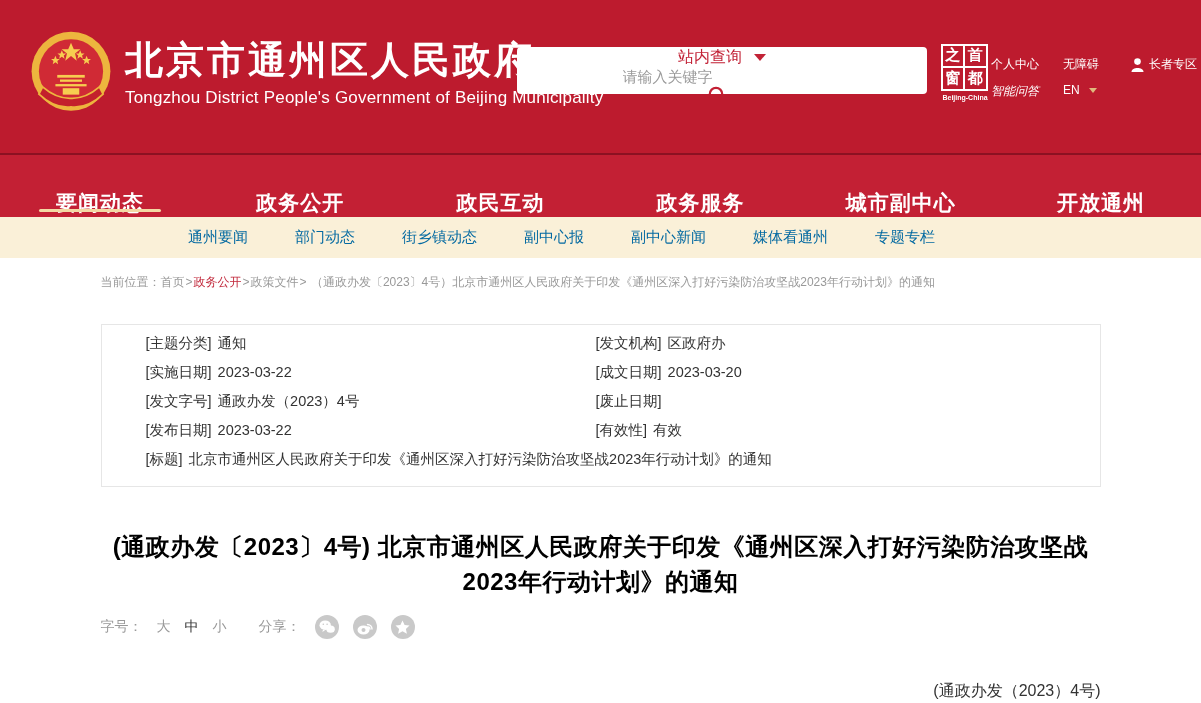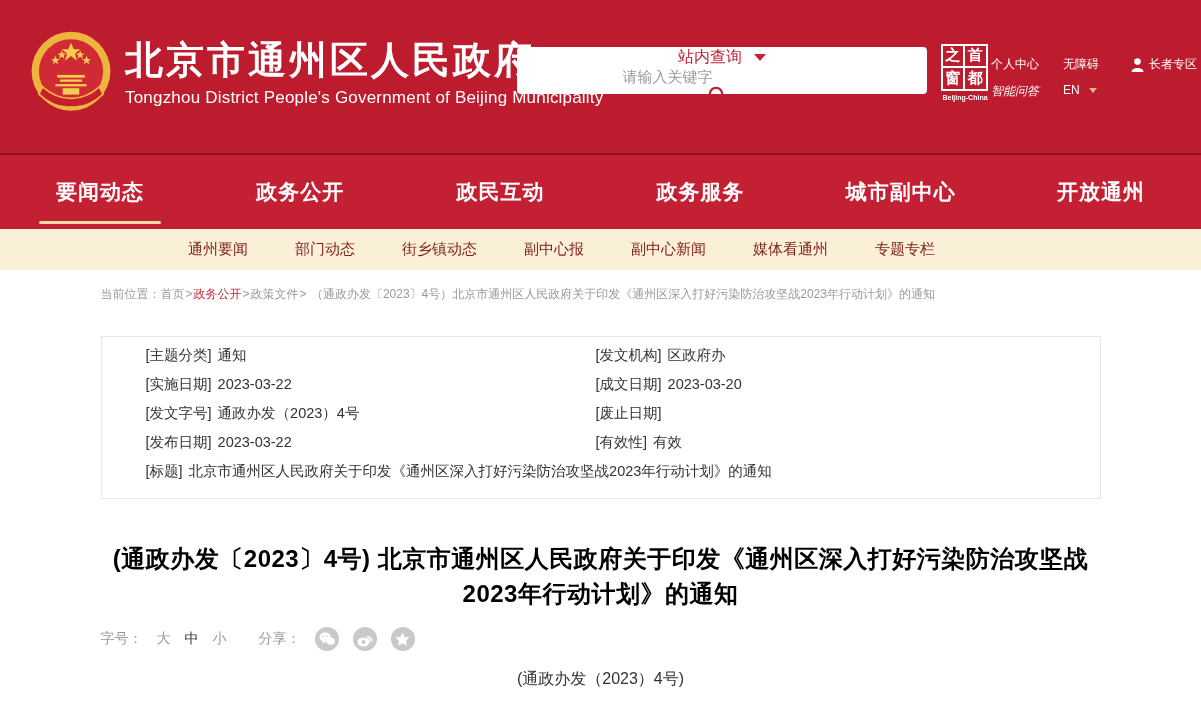--- a/index.html
+++ b/index.html
@@ -39,30 +39,30 @@
     display:flex; align-items:center; gap:5px; cursor:pointer; white-space:nowrap; }
   .ql-personal { left:991px; top:56px; }
   .ql-qa       { left:991px; top:83px;font-style:italic; }
   .ql-access   { left:1063px; top:56px; }
   .ql-en       { left:1063px; top:83px; }
   .ql-senior   { left:1131px; top:56px; }
   .tri-small { width:0; height:0; border-left:4px solid transparent;
     border-right:4px solid transparent; border-top:5px solid #e0b97d; margin-left:4px; }
 
   
-  .main-nav { height:76px; background:#c32034; border-top:2px solid #8c1122; display:flex; }
+  .main-nav { height:64px; background:#c32034; border-top:2px solid #8c1122; display:flex;align-items:flex-end; }
   .nav-item { flex:1; position:relative; display:flex; align-items:center; justify-content:center;
     color:#fff; font-size:21px; font-weight:600; letter-spacing:1px; cursor:pointer; }
   .nav-item.active::after { content:""; position:absolute; bottom:5px; left:50%;
     transform:translateX(-50%); width:122px; height:3px; background:#f3d9a4; border-radius:2px; }
 
   
   .sub-nav { height:41px; background:#faf0d8; display:flex; align-items:center;
     padding-left:188px; gap:47px; }
-  .subnav-item { font-size:15px; color:#7f1d1d; cursor:pointer; white-space:nowrap; }
+  .subnav-item { font-size:15px; color:#0369a1; cursor:pointer; white-space:nowrap; }
 
   
   .container { width:1000px; margin:0 auto; }
   .breadcrumb { margin-top:15px; font-size:12px; color:#999; line-height:18px; }
   .breadcrumb a { color:#999; text-decoration:none; cursor:pointer; }
   .breadcrumb a.red { color:#c1273a; }
   .breadcrumb .sep { margin:0 1px; }
 
   .meta-box { margin-top:33px; border:1px solid #e6e6e6; padding:4px 20px 12px 44px; }
   .meta-cols { display:flex; }
@@ -74,21 +74,21 @@
     color:#000; line-height:35px; letter-spacing:.5px; }
 
   .toolbar { margin-top:16px; display:flex; align-items:center;
     font-size:14px; color:#999; }
   .size-opt { margin-left:14px; cursor:pointer; color:#999; }
   .size-opt.active { color:#333; }
   .share-label { margin-left:32px; }
   .share-circle { width:24px; height:24px; border-radius:50%; background:#c9c9c9;
     margin-left:14px; display:flex; align-items:center; justify-content:center; cursor:pointer; }
 
-  .doc-number { margin-top:18px; text-align:center; font-size:16px; color:#333; }
+  .doc-number { margin-top:42px; text-align:right; font-size:16px; color:#333; }
 </style>
 </head>
 <body>
 
 <header class="site-header">
   <div class="brand">
     <svg class="emblem" viewBox="0 0 96 96">
       <defs>
         <path id="st" d="M0,-6 L1.8,-1.8 6,-1.8 2.6,1 3.7,5.6 0,2.6 -3.7,5.6 -2.6,1 -6,-1.8 -1.8,-1.8 Z"></path>
       </defs>

